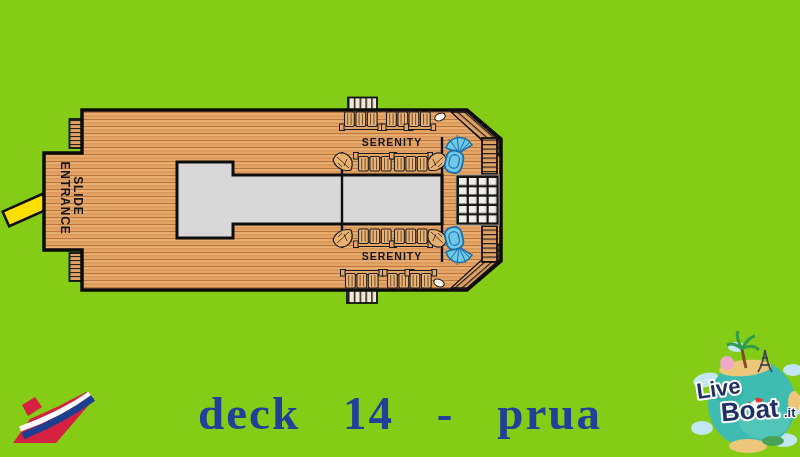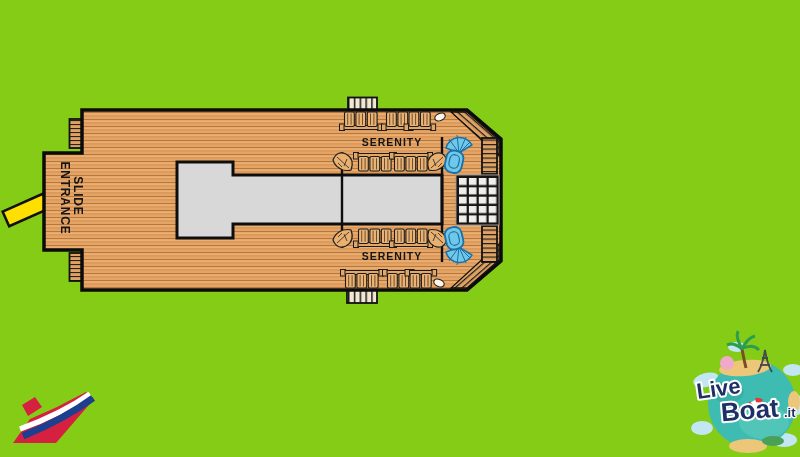--- a/index.html
+++ b/index.html
@@ -192,13 +192,14 @@
       <line x1="762" y1="358" x2="768" y2="358"></line>
     </g>
     <circle cx="727" cy="363" r="7" fill="#f2a8c8"></circle>
     <circle cx="757" cy="408" r="8" fill="#ffffff" stroke="#e23a3c" stroke-width="4.5" stroke-dasharray="6.5 5.5"></circle>
     <text class="logo-word" x="719" y="396" font-size="22" stroke-width="4" text-anchor="middle" transform="rotate(-8 719 392)">Live</text>
     <text class="logo-word" x="750" y="419" font-size="26" stroke-width="4" text-anchor="middle" transform="rotate(-5 750 414)">Boat</text>
     <text class="logo-word" x="784" y="417" font-size="13" stroke-width="2.5">.it</text>
   </g>
 </svg>
 
+<div class="caption">deck 14 - prua</div>
 </div>
 
 </body></html>

